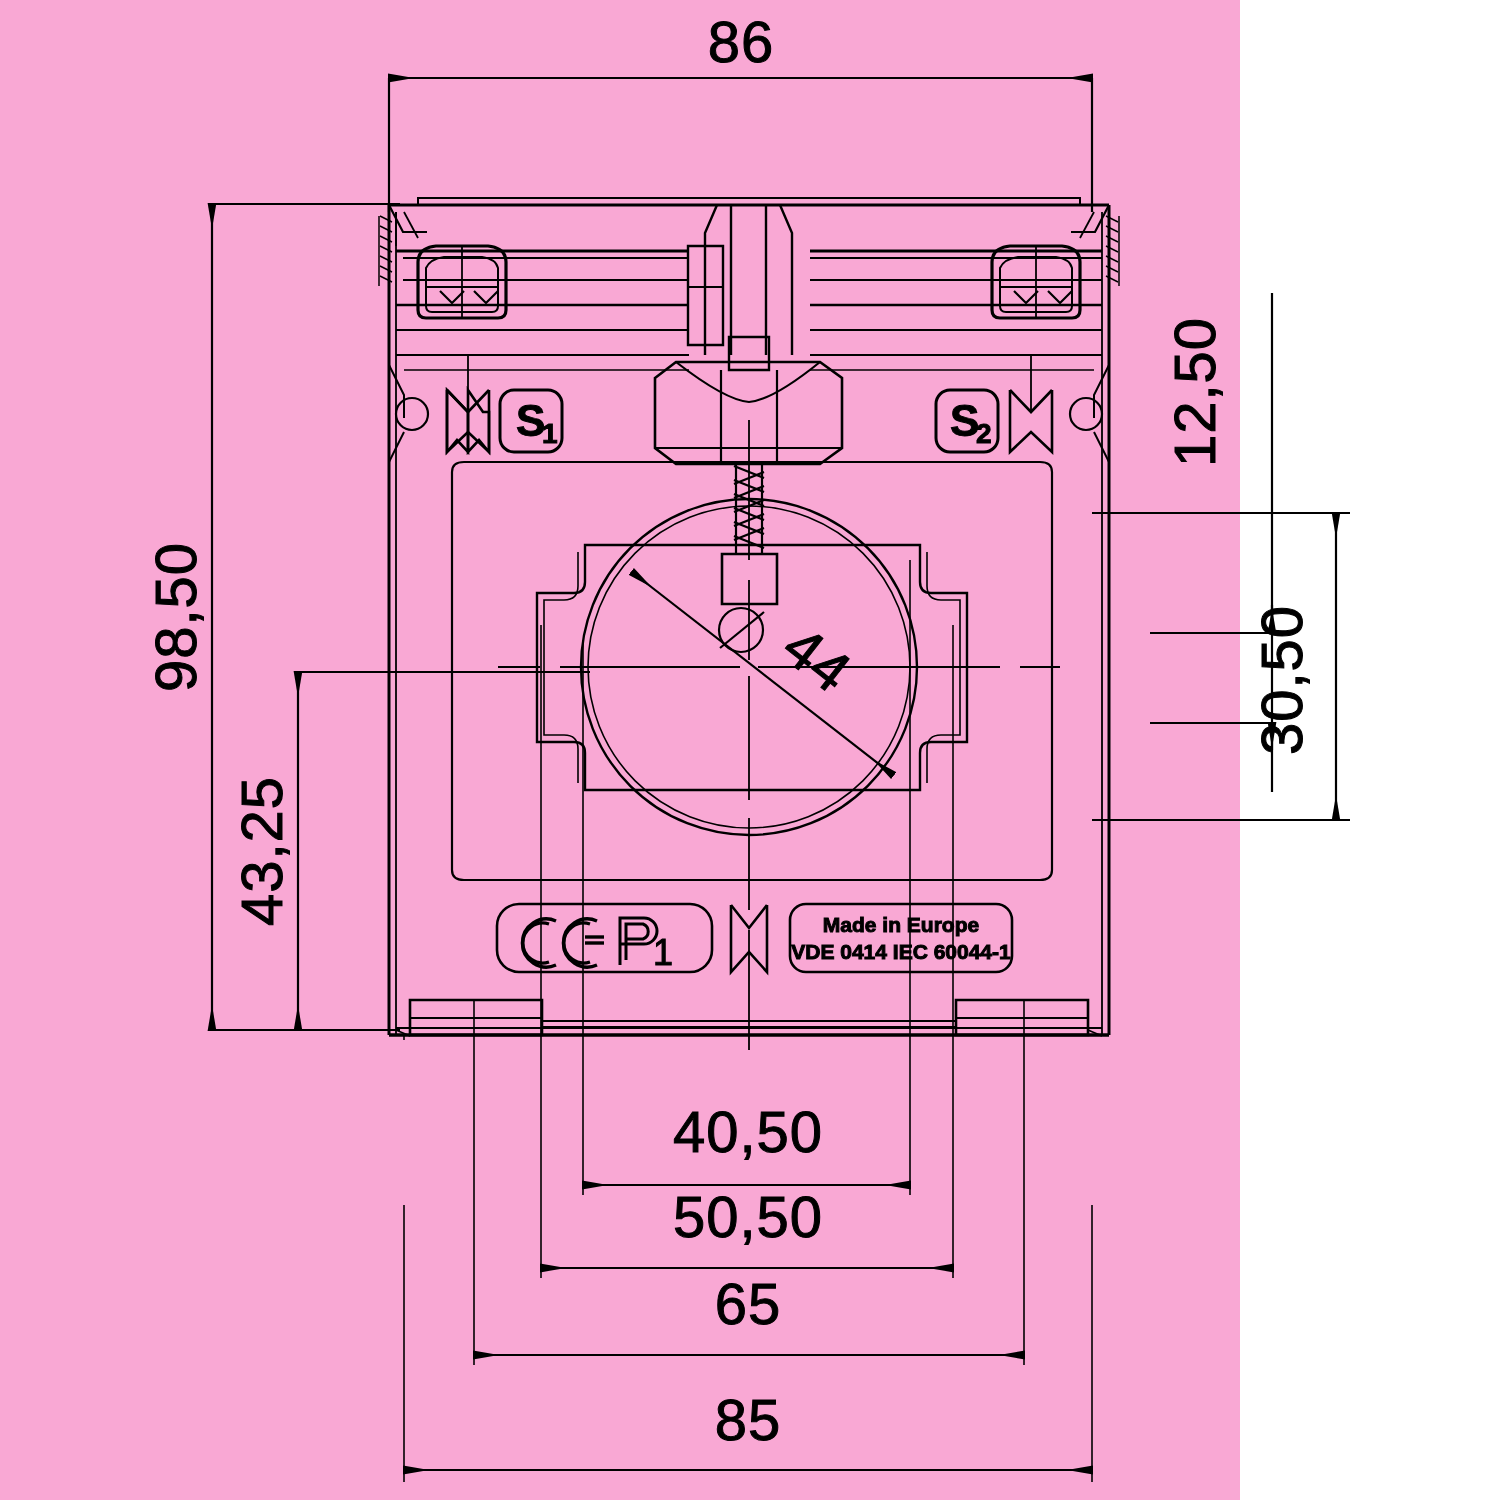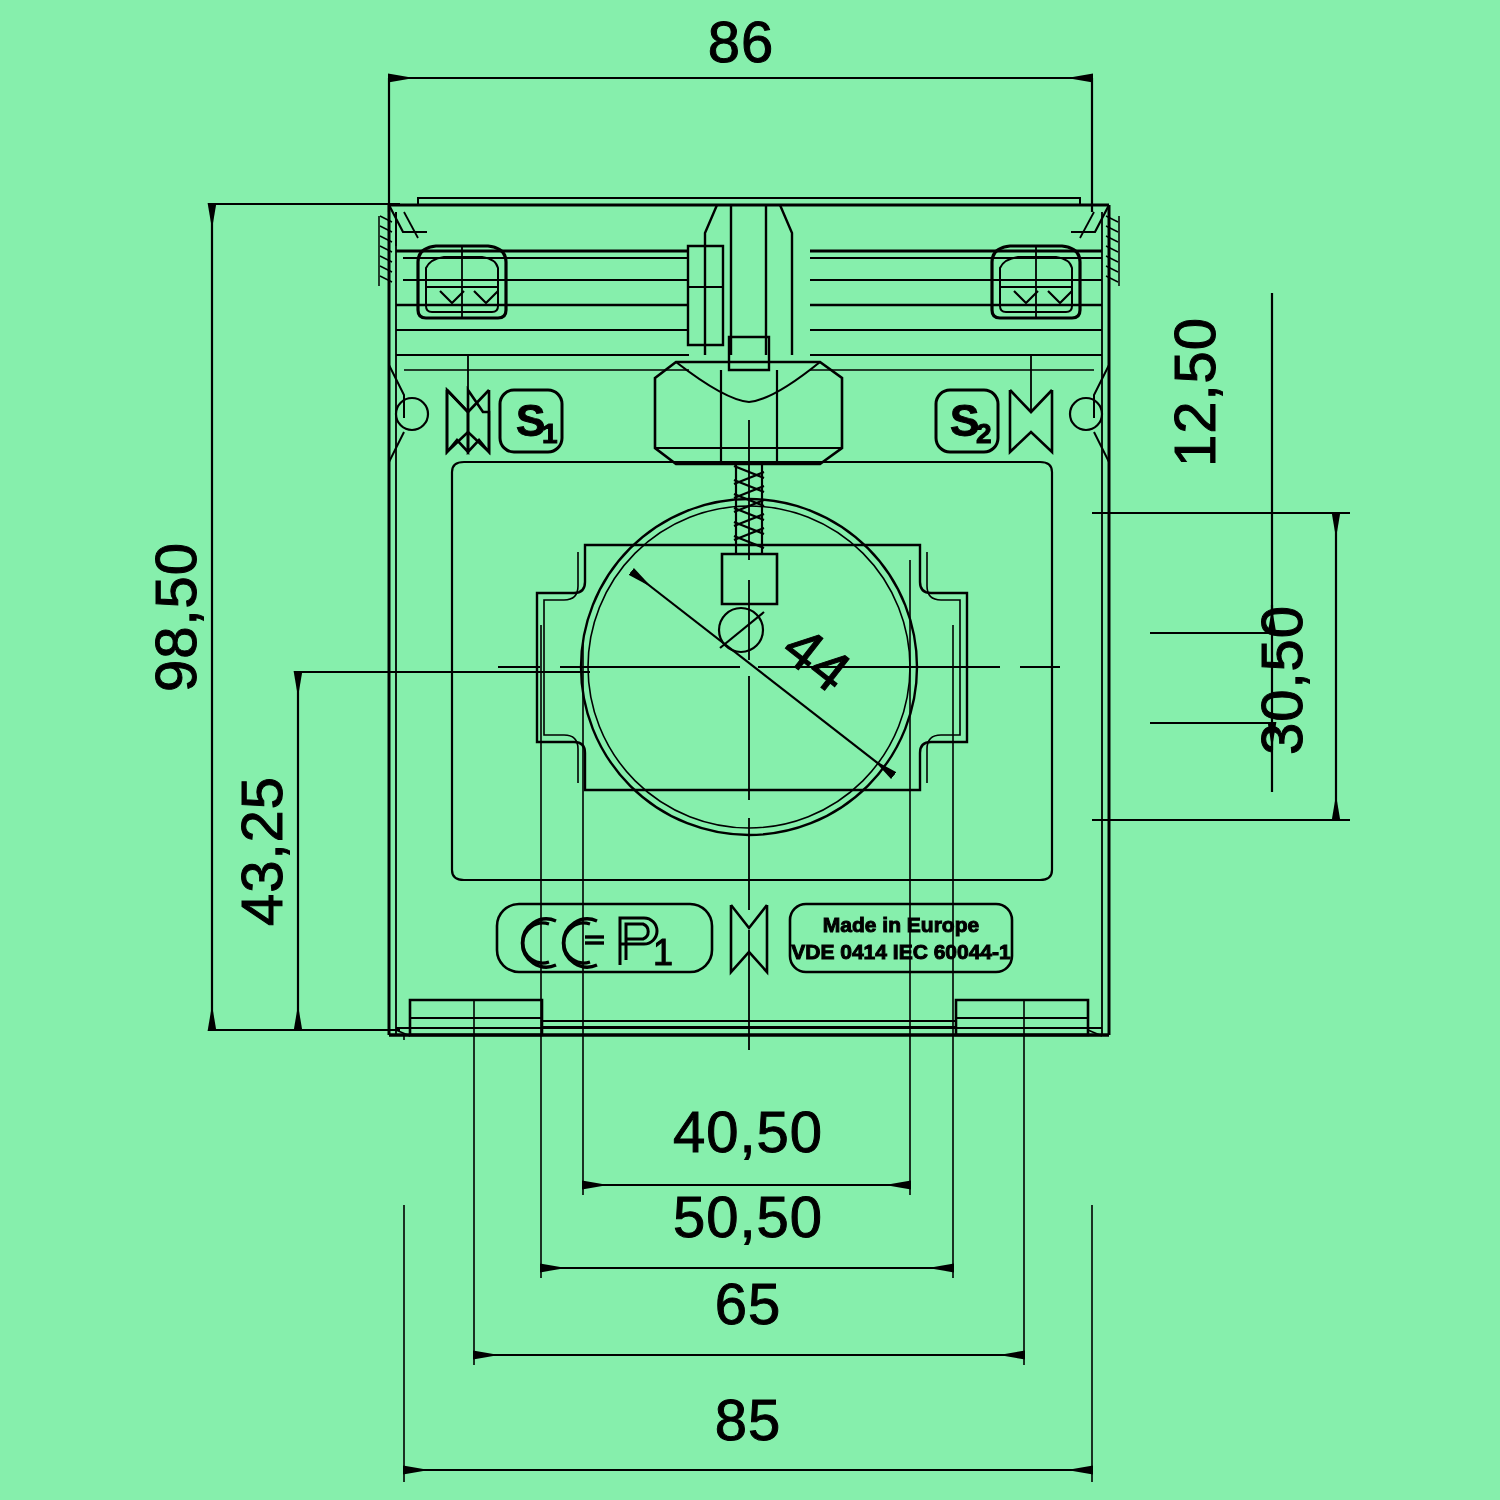--- a/index.html
+++ b/index.html
@@ -1,17 +1,17 @@
 <!DOCTYPE html>
 <html><head>
 <meta charset="utf-8">
 <style>
   html,body{margin:0;padding:0;background:#ffffff;}
   body{width:1500px;height:1500px;overflow:hidden;font-family:"Liberation Sans",sans-serif;}
-  #stage{position:relative;width:1500px;height:1500px;background:#86efac;}
+  #stage{position:relative;width:1240px;height:1500px;background:#f9a8d4;}
   svg{display:block;}
   .dimtext{font-family:"Liberation Sans",sans-serif;fill:#000;font-size:58px;letter-spacing:1px;}
   .lbl{font-family:"Liberation Sans",sans-serif;fill:#000;}
 </style>
 </head>
 <body>
 
 <div id="stage">
 <svg width="1500" height="1500" viewBox="0 0 1500 1500" xmlns="http://www.w3.org/2000/svg">
 

